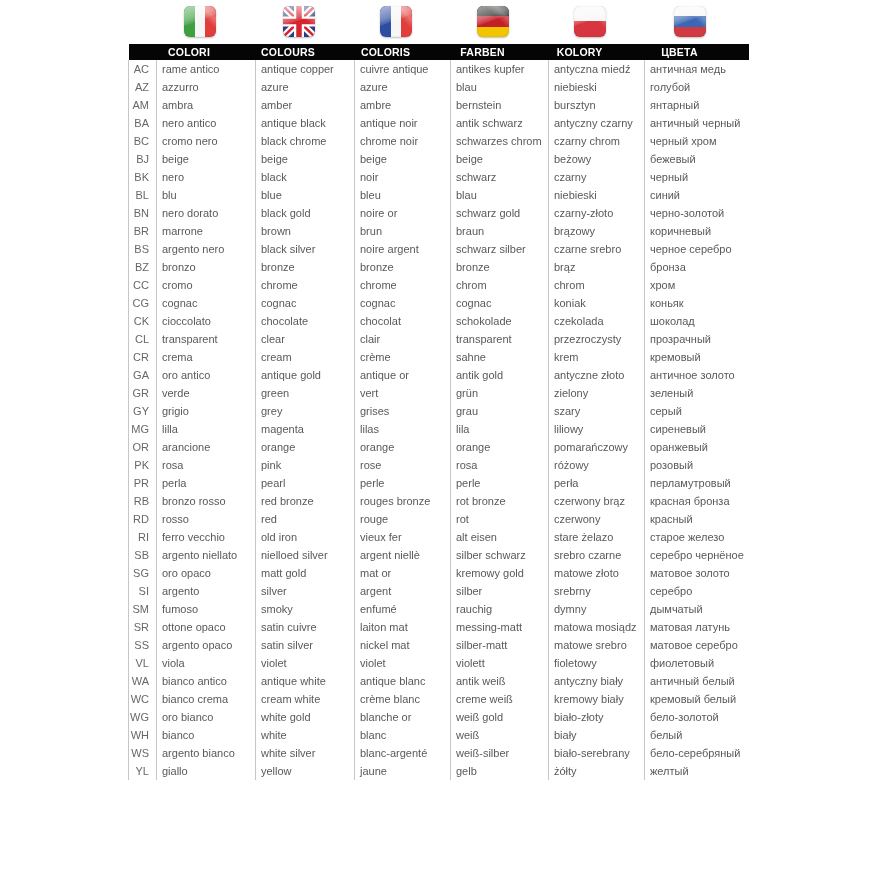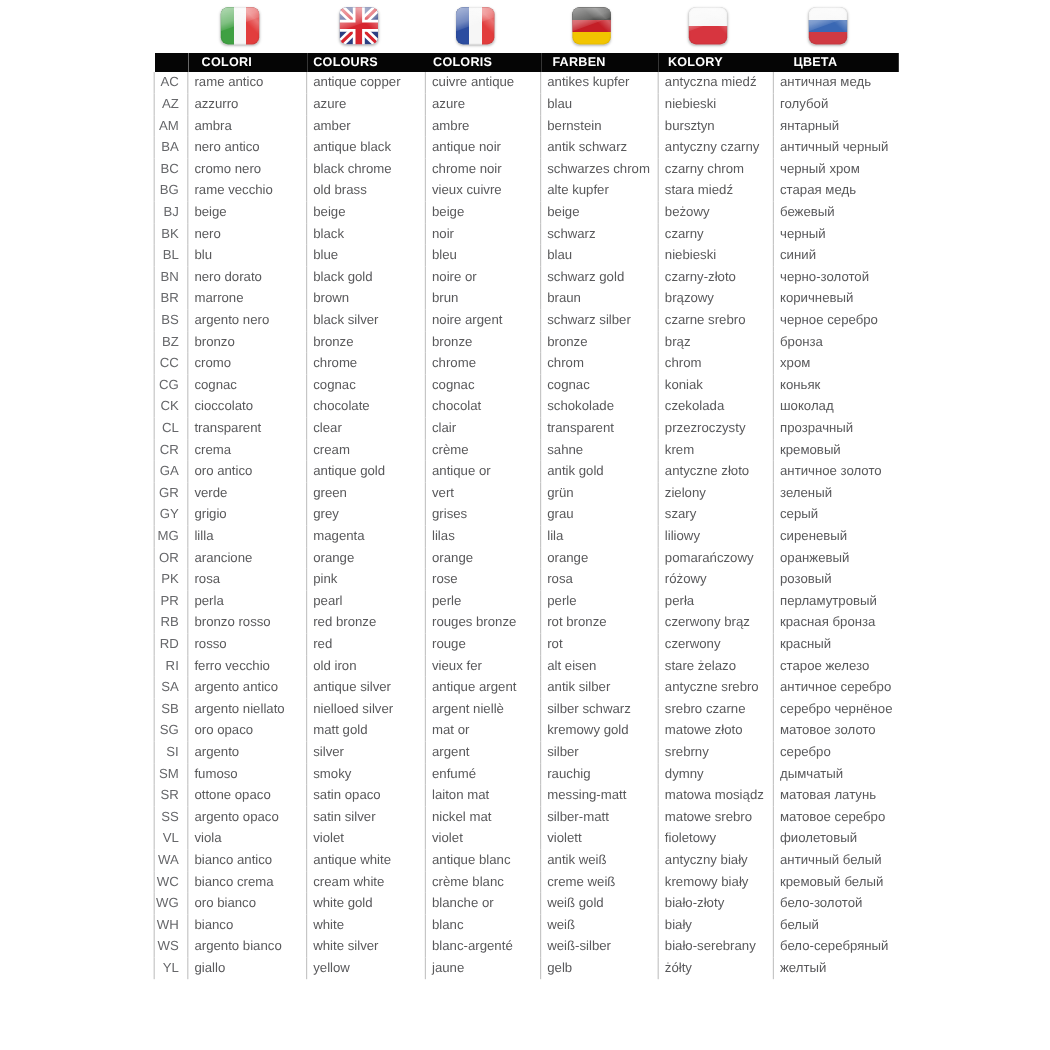--- a/index.html
+++ b/index.html
@@ -122,29 +122,20 @@
         <tr>
           <td class="code">BC</td>
           <td>cromo nero</td>
           <td>black chrome</td>
           <td>chrome noir</td>
           <td>schwarzes chrom</td>
           <td>czarny chrom</td>
           <td>черный хром</td>
         </tr>
         <tr>
-          <td class="code">BG</td>
-          <td>rame vecchio</td>
-          <td>old brass</td>
-          <td>vieux cuivre</td>
-          <td>alte kupfer</td>
-          <td>stara miedź</td>
-          <td>старая медь</td>
-        </tr>
-        <tr>
           <td class="code">BJ</td>
           <td>beige</td>
           <td>beige</td>
           <td>beige</td>
           <td>beige</td>
           <td>beżowy</td>
           <td>бежевый</td>
         </tr>
         <tr>
           <td class="code">BK</td>
@@ -329,29 +320,20 @@
         <tr>
           <td class="code">RI</td>
           <td>ferro vecchio</td>
           <td>old iron</td>
           <td>vieux fer</td>
           <td>alt eisen</td>
           <td>stare żelazo</td>
           <td>старое железо</td>
         </tr>
         <tr>
-          <td class="code">SA</td>
-          <td>argento antico</td>
-          <td>antique silver</td>
-          <td>antique argent</td>
-          <td>antik silber</td>
-          <td>antyczne srebro</td>
-          <td>античное серебро</td>
-        </tr>
-        <tr>
           <td class="code">SB</td>
           <td>argento niellato</td>
           <td>nielloed silver</td>
           <td>argent niellè</td>
           <td>silber schwarz</td>
           <td>srebro czarne</td>
           <td>серебро чернёное</td>
         </tr>
         <tr>
           <td class="code">SG</td>
@@ -376,21 +358,21 @@
           <td>fumoso</td>
           <td>smoky</td>
           <td>enfumé</td>
           <td>rauchig</td>
           <td>dymny</td>
           <td>дымчатый</td>
         </tr>
         <tr>
           <td class="code">SR</td>
           <td>ottone opaco</td>
-          <td>satin opaco</td>
+          <td>satin cuivre</td>
           <td>laiton mat</td>
           <td>messing-matt</td>
           <td>matowa mosiądz</td>
           <td>матовая латунь</td>
         </tr>
         <tr>
           <td class="code">SS</td>
           <td>argento opaco</td>
           <td>satin silver</td>
           <td>nickel mat</td>

